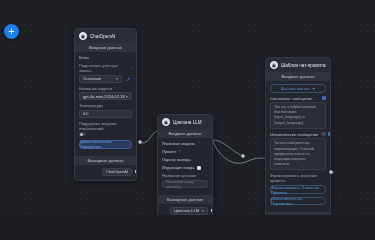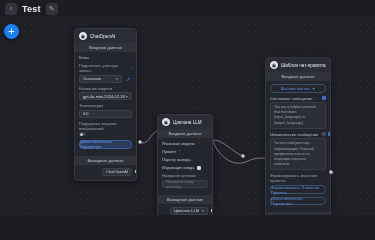--- a/index.html
+++ b/index.html
@@ -311,29 +311,20 @@
   <svg id="edges" viewBox="0 0 375 215">
     <path d="M 141 143 C 152 143, 150 131, 159 131" fill="none" stroke="#9ba0ab" stroke-width="0.7"></path>
     <path d="M 334 173 C 300 173, 270 150, 248 161 C 230 170, 215 150, 213 140" fill="none" stroke="#9ba0ab" stroke-width="0.7"></path>
     <path d="M 213 140 C 224 140, 232 152, 243 156" fill="none" stroke="#9ba0ab" stroke-width="0.7"></path>
   </svg>
 
   <div class="edge-node-dot" style="left:138px; top:140px;"></div>
   <div class="edge-node-dot" style="left:241px; top:154px;"></div>
   <div class="edge-node-dot" style="left:329px; top:170px;"></div>
 
-  <div id="topbar">
-    <div class="tb-btn">
-      <span>‹</span>
-    </div>
-    <div class="title">Test</div>
-    <div class="tb-btn">
-      <span>✎</span>
-    </div>
-  </div>
 
   <div id="add-btn">
     <span>+</span>
   </div>
 
   <div class="node" style="left:74px; top:28px; width:63px;">
     <div class="node-head">
       <div class="node-avatar">◉</div>
       <div class="node-title">ChatOpenAI</div>
     </div>

